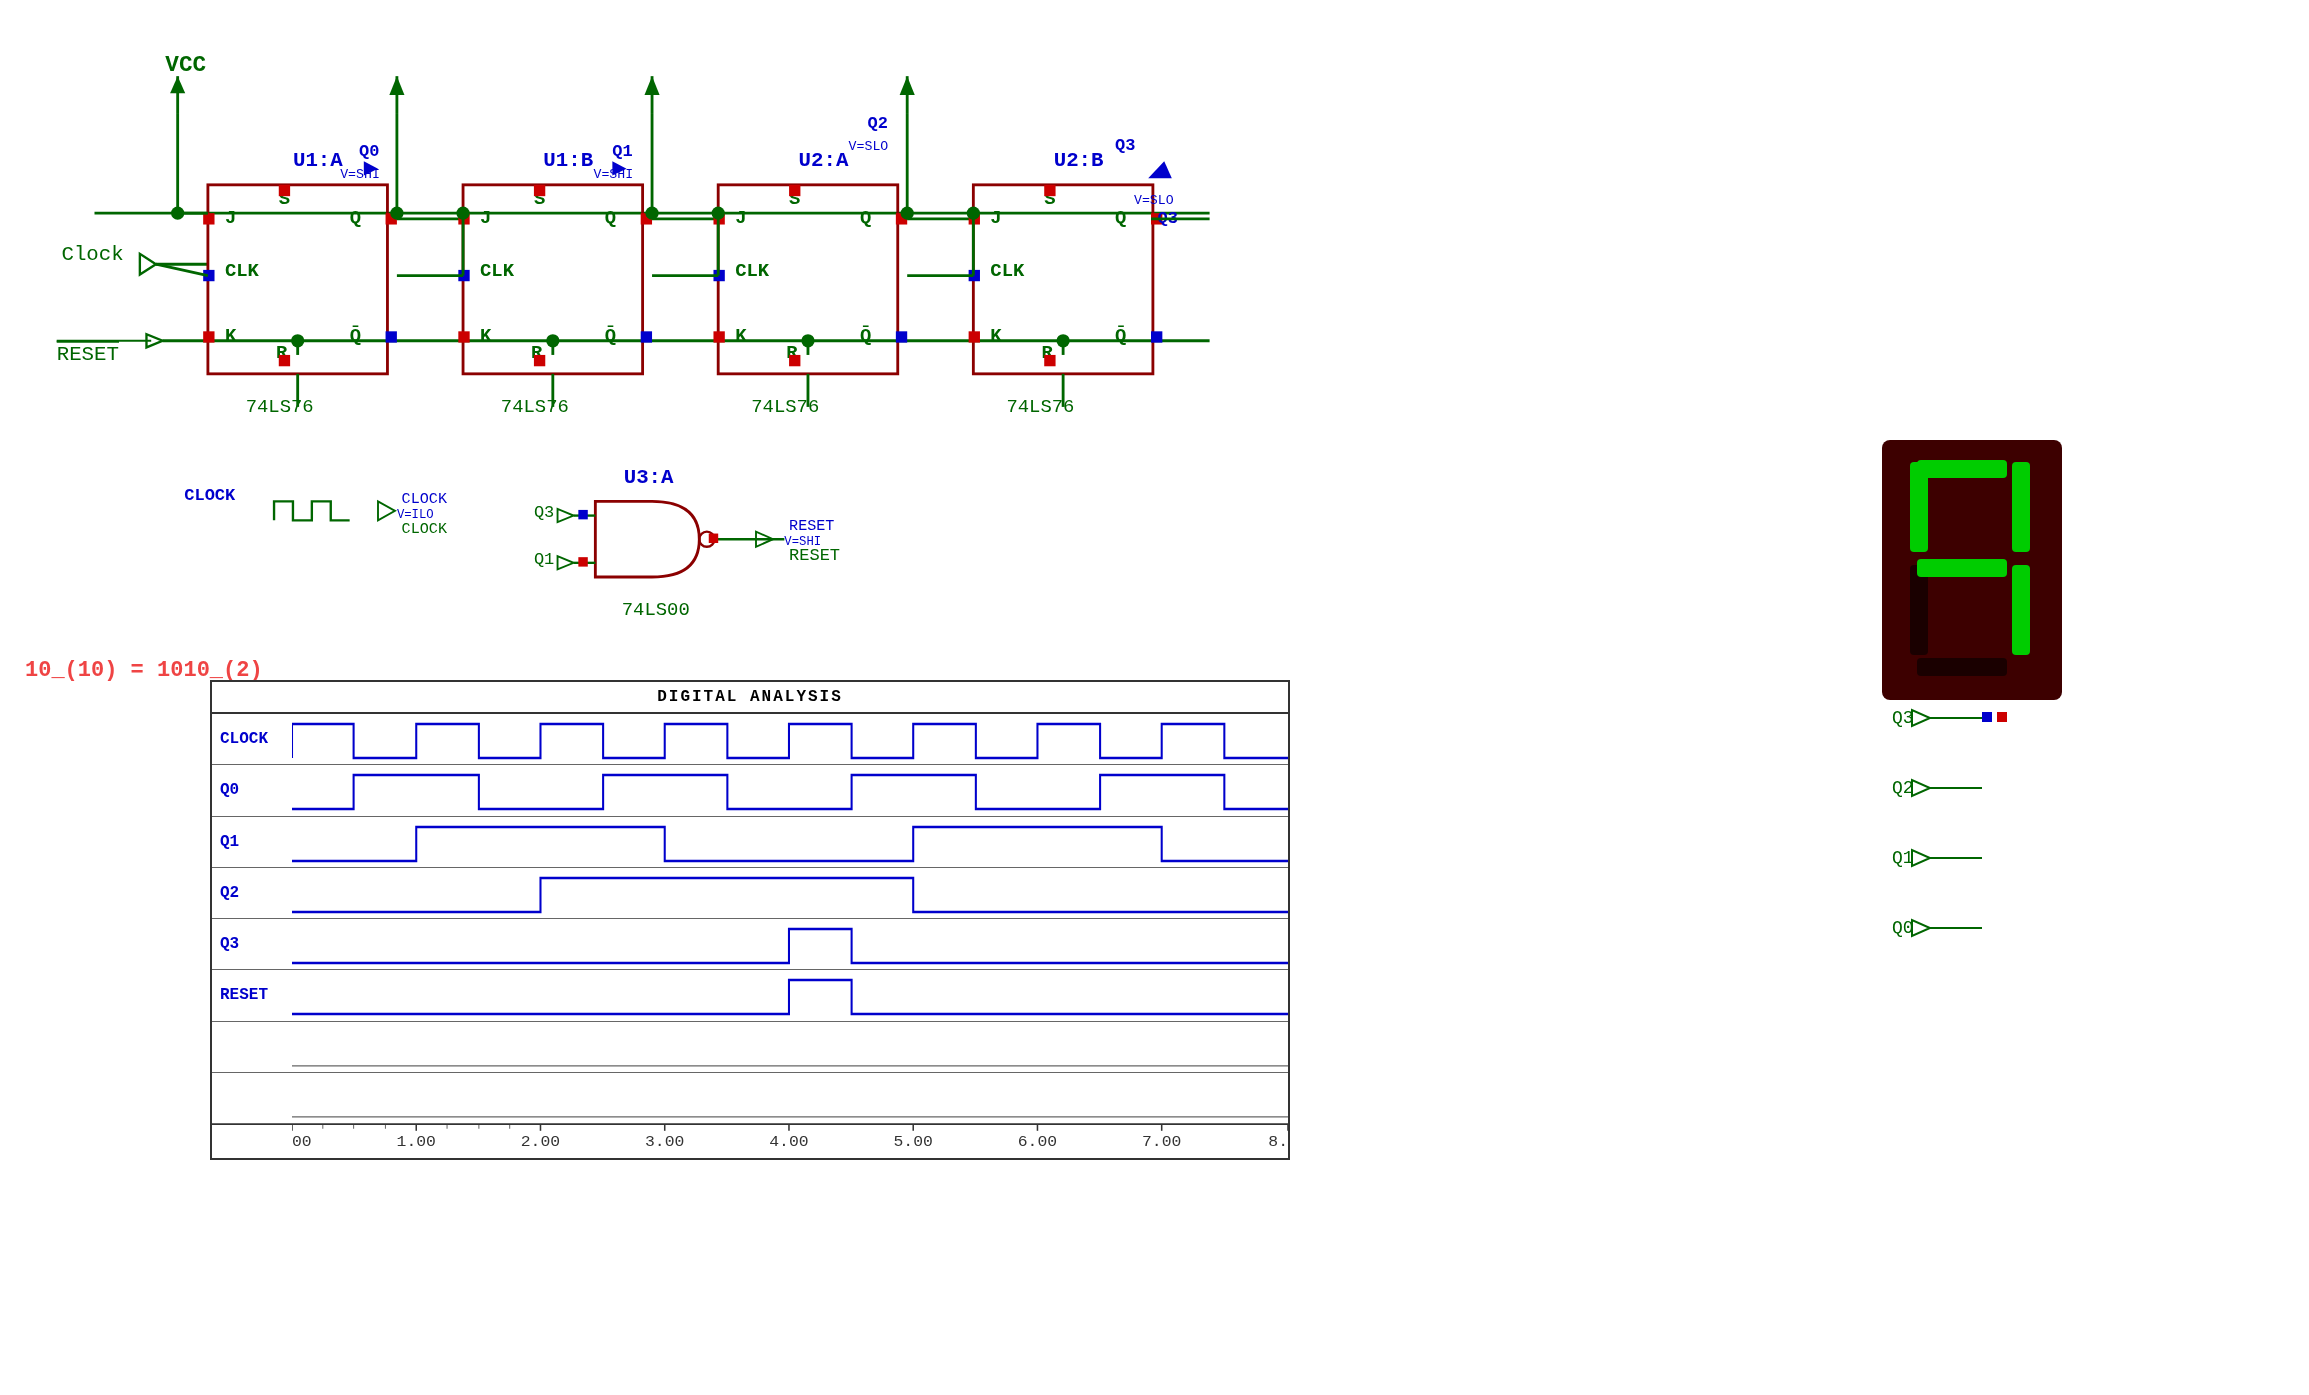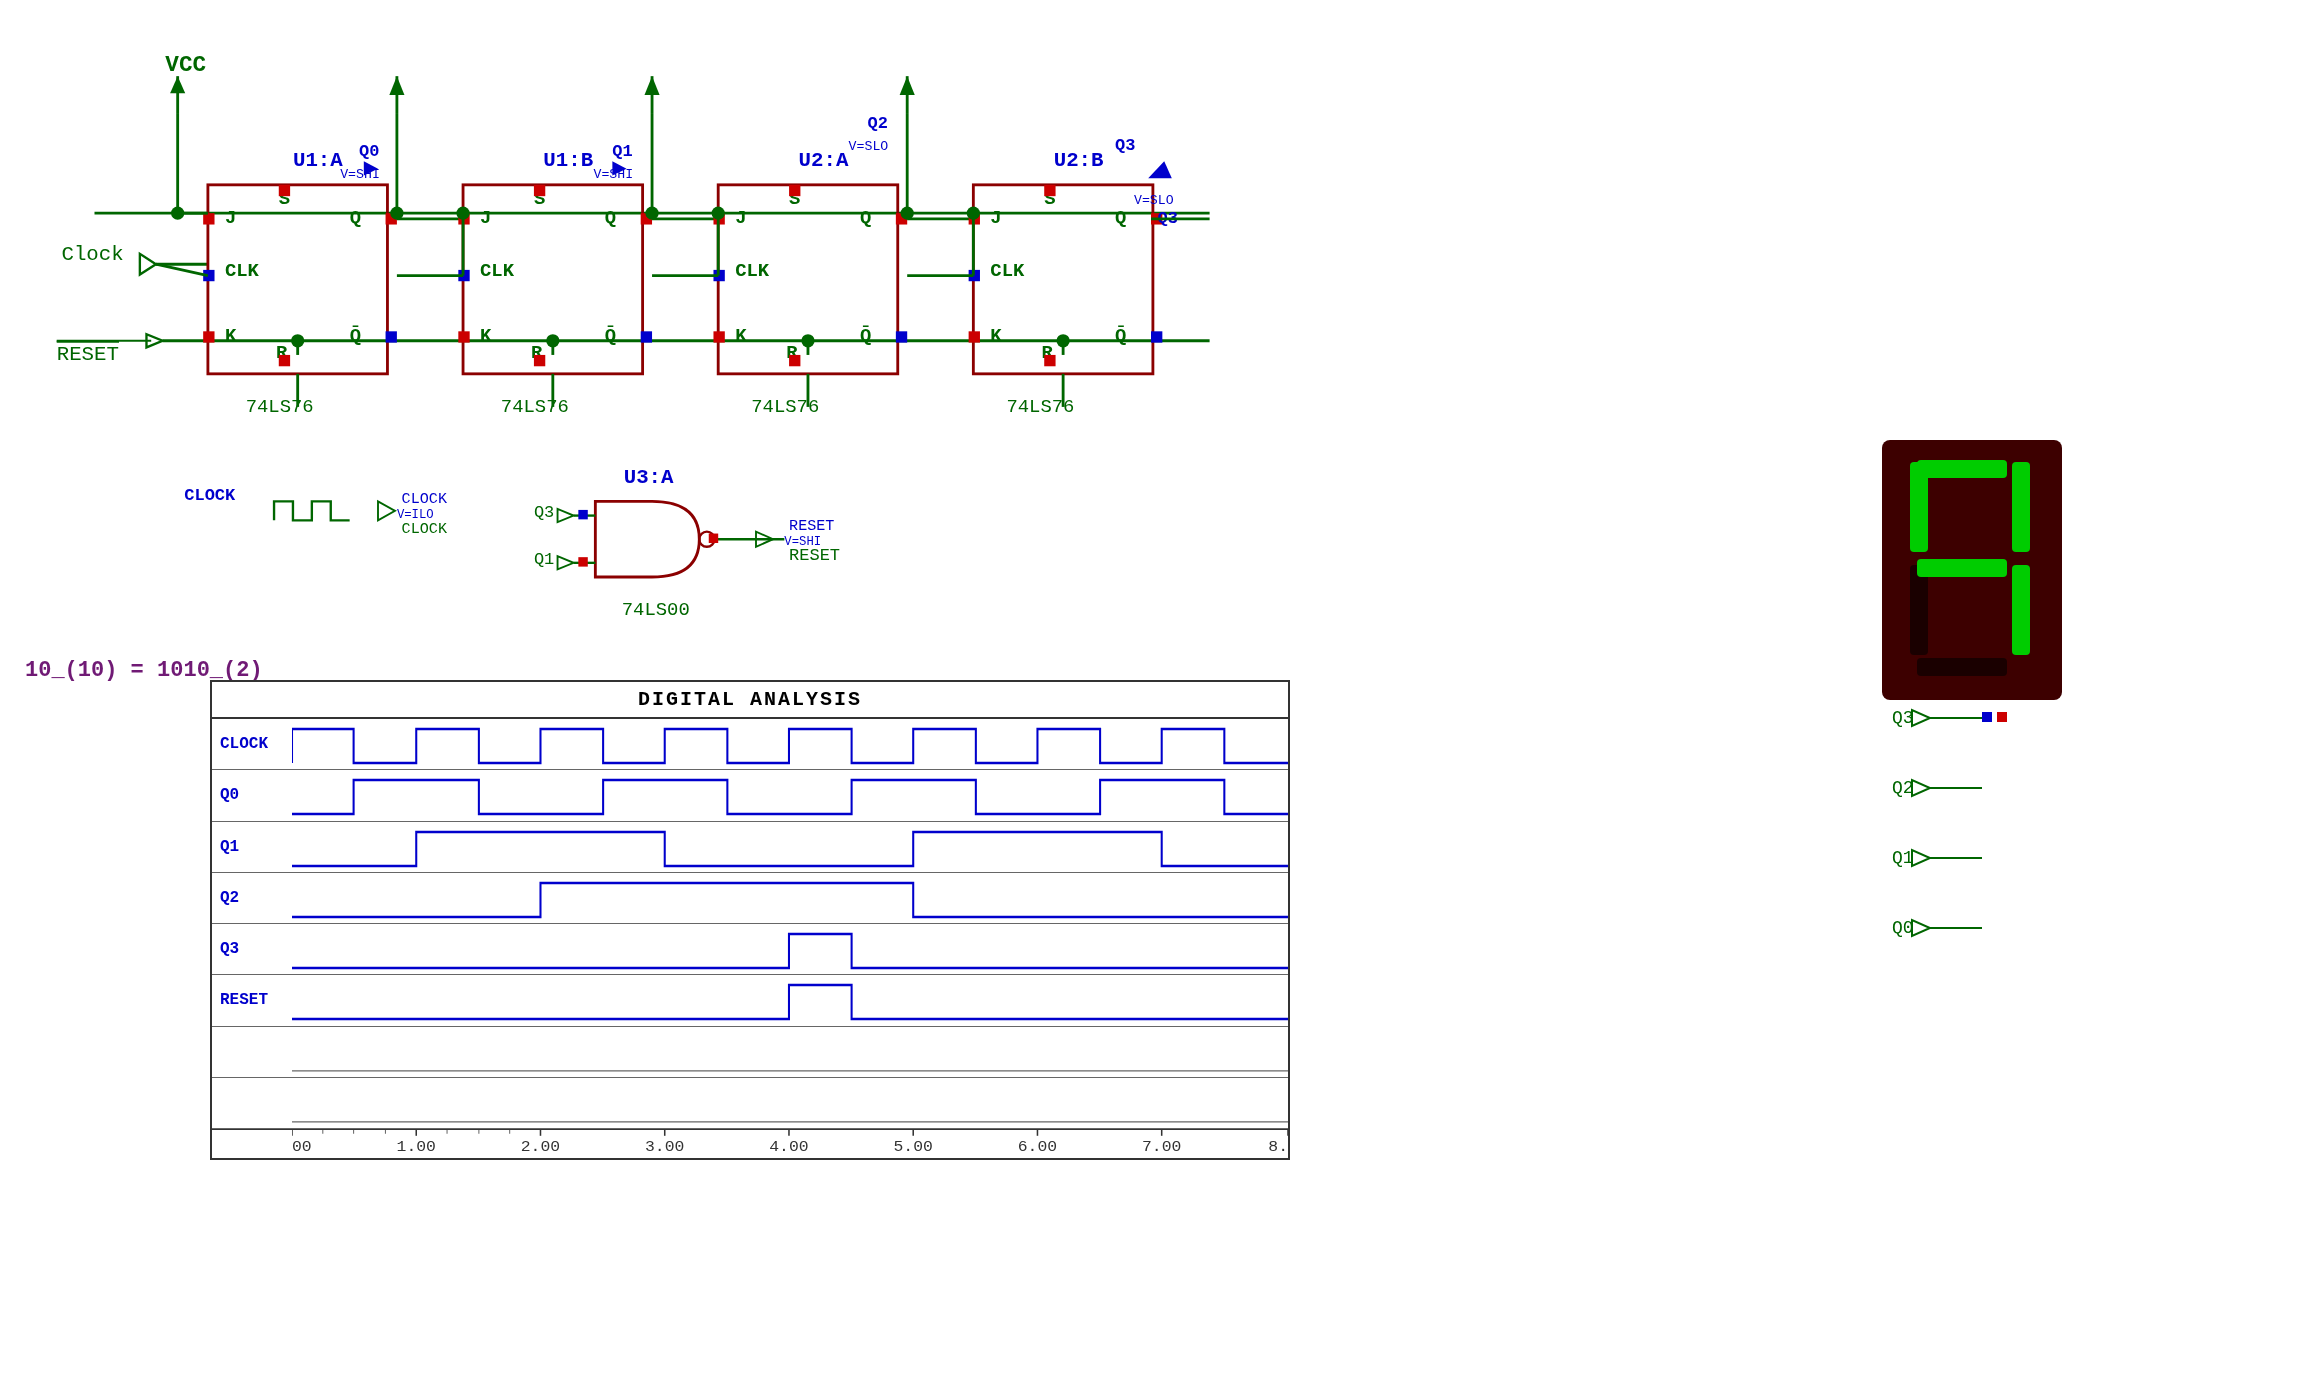--- a/index.html
+++ b/index.html
@@ -31,21 +31,21 @@
       top: 680px;
       left: 210px;
       width: 1080px;
       height: 480px;
       border: 2px solid #333;
       background: #fff;
     }
     .analysis-title {
       text-align: center;
       font-family: 'Courier New', monospace;
-      font-size: 20px;
+      font-size: 16px;
       font-weight: bold;
       color: #000;
       padding: 6px 0;
       border-bottom: 2px solid #333;
       letter-spacing: 2px;
     }
     .analysis-body {
       display: flex;
       flex-direction: column;
       height: calc(100% - 36px);
@@ -92,21 +92,21 @@
       height: 100%;
     }
 
     
     .equation-text {
       position: absolute;
       top: 658px;
       left: 25px;
       font-size: 22px;
       font-weight: bold;
-      color: #701a75;
+      color: #ef4444;
       font-family: 'Courier New', monospace;
     }
 
     
     .seven-seg-container {
       position: absolute;
       top: 440px;
       right: 120px;
       width: 180px;
       height: 260px;

